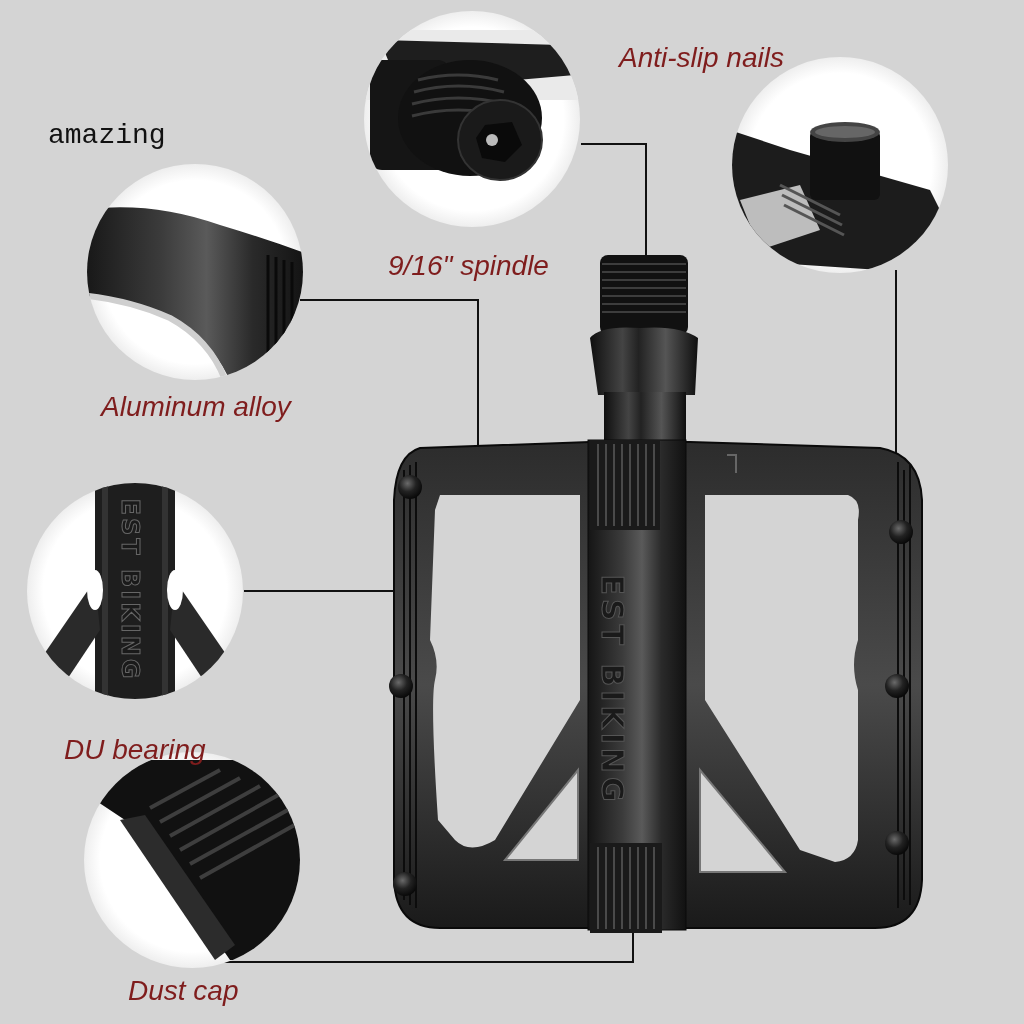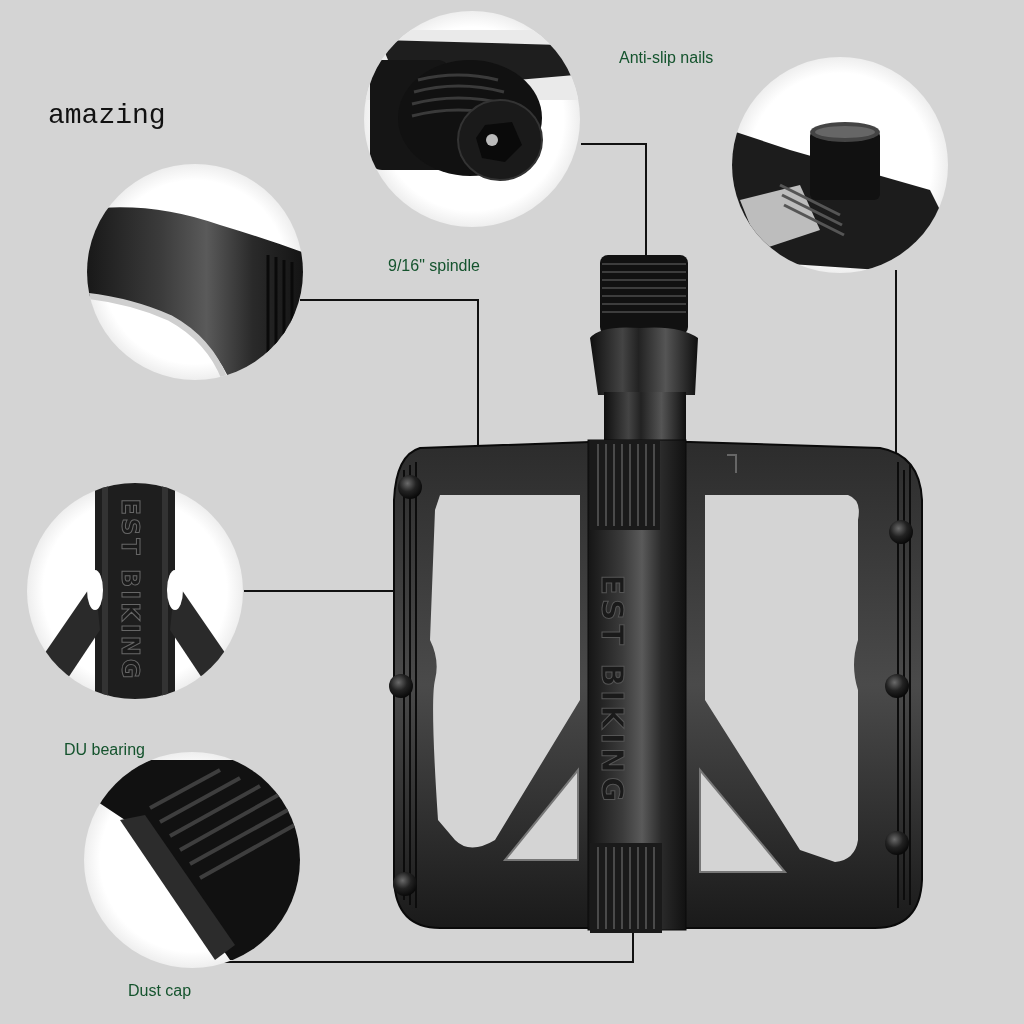--- a/index.html
+++ b/index.html
@@ -18,29 +18,30 @@
       font-family: "Liberation Sans", sans-serif;
       color: #111;
     }
     svg.art {
       position: absolute;
       left: 0; top: 0;
       width: 1024px; height: 1024px;
     }
     .label {
       position: absolute;
-      font-size: 16px;
+      font-size: 28px;
       line-height: 28px;
       white-space: nowrap;
-      color: #14532d;
+      color: #7f1d1d;
+      font-style: italic;
     }
     .brand-tag {
       position: absolute;
       left: 48px;
-      top: 100px;
+      top: 120px;
       font-family: "Liberation Mono", monospace;
       font-size: 28px;
       line-height: 32px;
       color: #111;
     }
     .lbl-spindle { left: 388px; top: 252px; }
     .lbl-antislip { left: 619px; top: 44px; }
     .lbl-alloy { left: 101px; top: 393px; }
     .lbl-bearing { left: 64px; top: 736px; }
     .lbl-dustcap { left: 128px; top: 977px; }
@@ -304,15 +305,16 @@
     <span>EST BIKING</span>
   </div>
 
   <div class="inset-logo">
     <span>EST BIKING</span>
   </div>
 
   <div class="brand-tag">amazing</div>
   <div class="label lbl-antislip">Anti-slip nails</div>
   <div class="label lbl-spindle">9/16" spindle</div>
+  <div class="label lbl-alloy">Aluminum alloy</div>
   <div class="label lbl-bearing">DU bearing</div>
   <div class="label lbl-dustcap">Dust cap</div>
 </div>
 
 </body></html>

